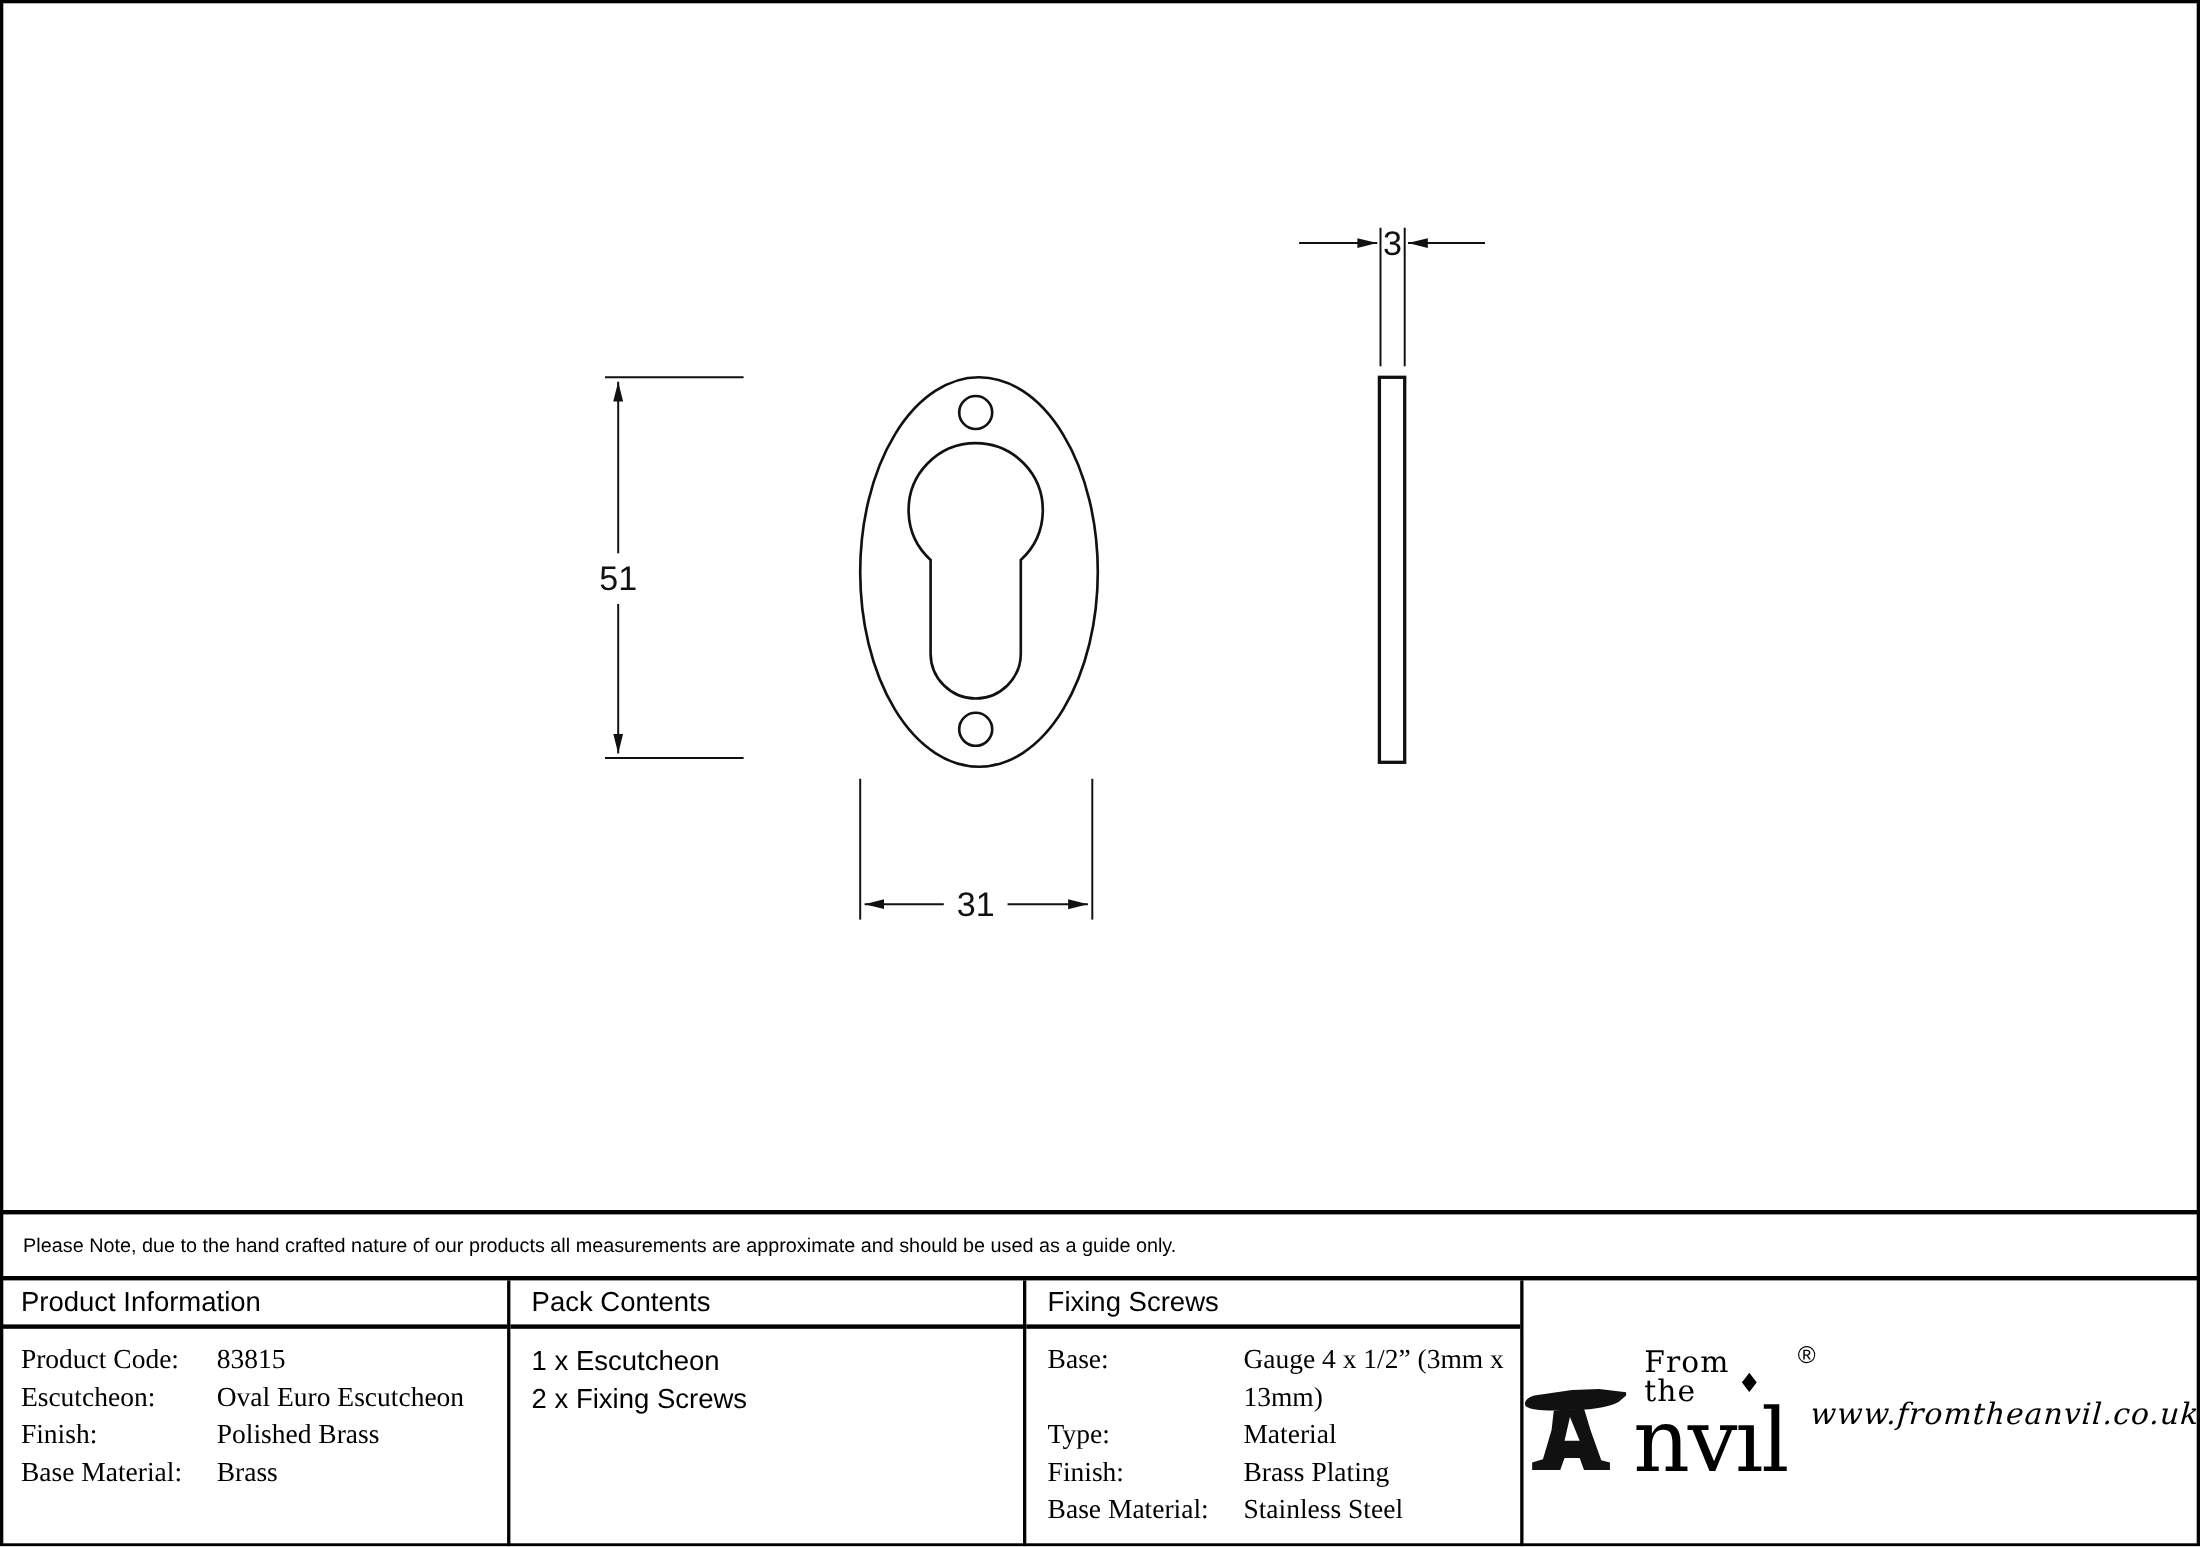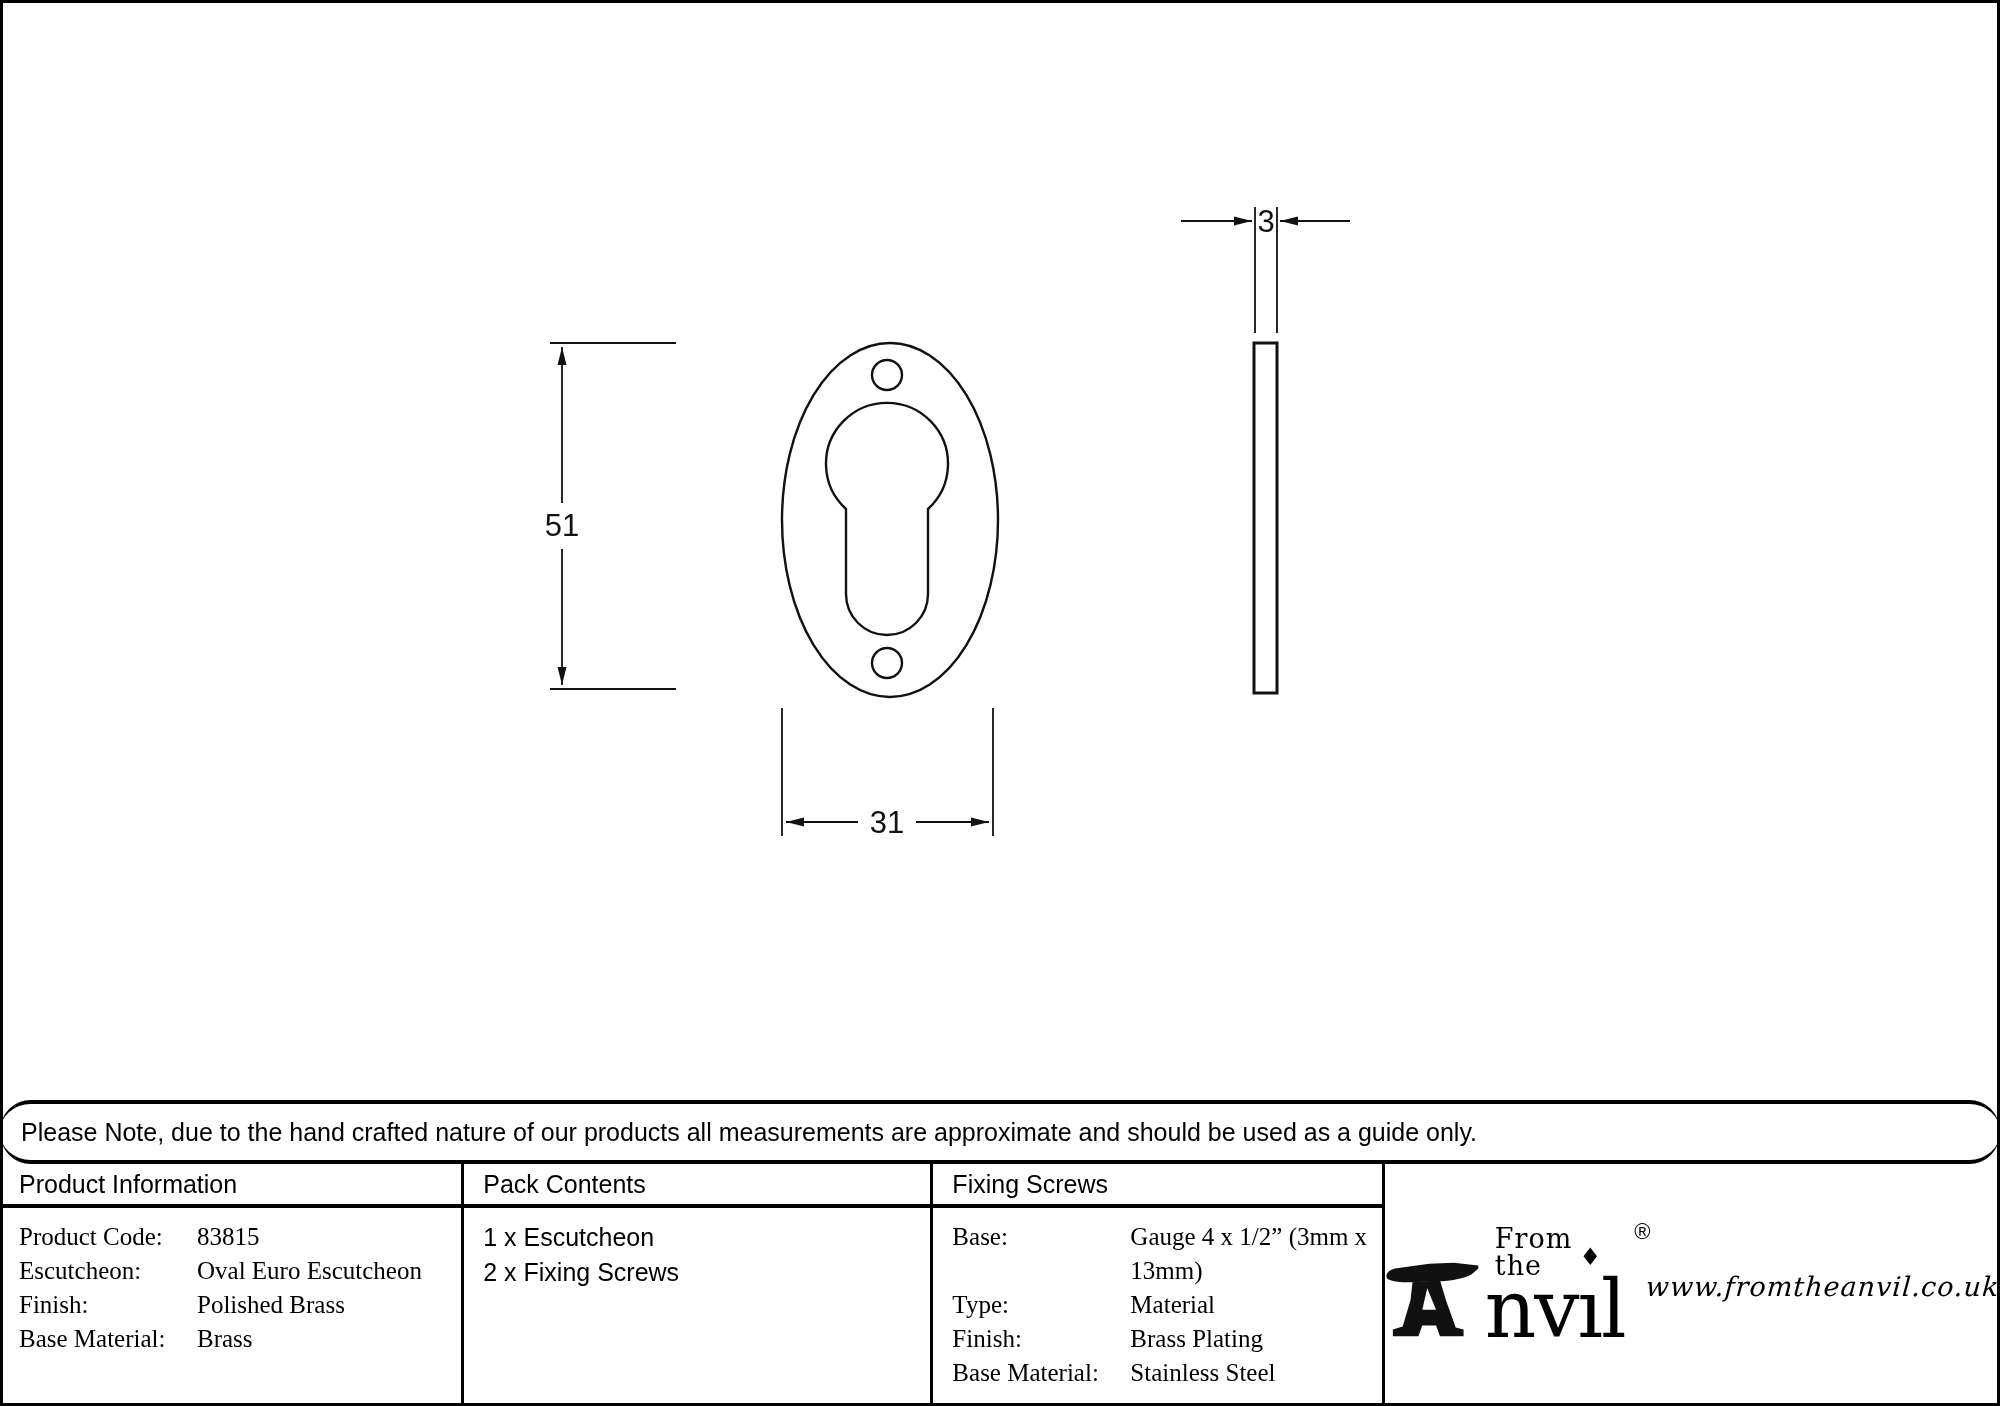--- a/index.html
+++ b/index.html
@@ -23,22 +23,21 @@
   .drawing text{
     font-family:"Liberation Sans", sans-serif;
   }
   .note-row{
     position:absolute;left:0;top:1100px;width:2000px;height:64px;
     box-sizing:border-box;
     border-top:4px solid #000;
     border-bottom:4px solid #000;
     display:flex;align-items:center;
     padding-left:21px;
-    font-size:25px;
-    border-radius:31px;
+    font-size:18px;
   }
   .spec-table{
     position:absolute;left:0;top:1164px;bottom:0;width:2000px;
     display:flex;
   }
   .col{
     box-sizing:border-box;
     position:relative;
   }
   .col-product{width:570px;border-right:3px solid #000;}

